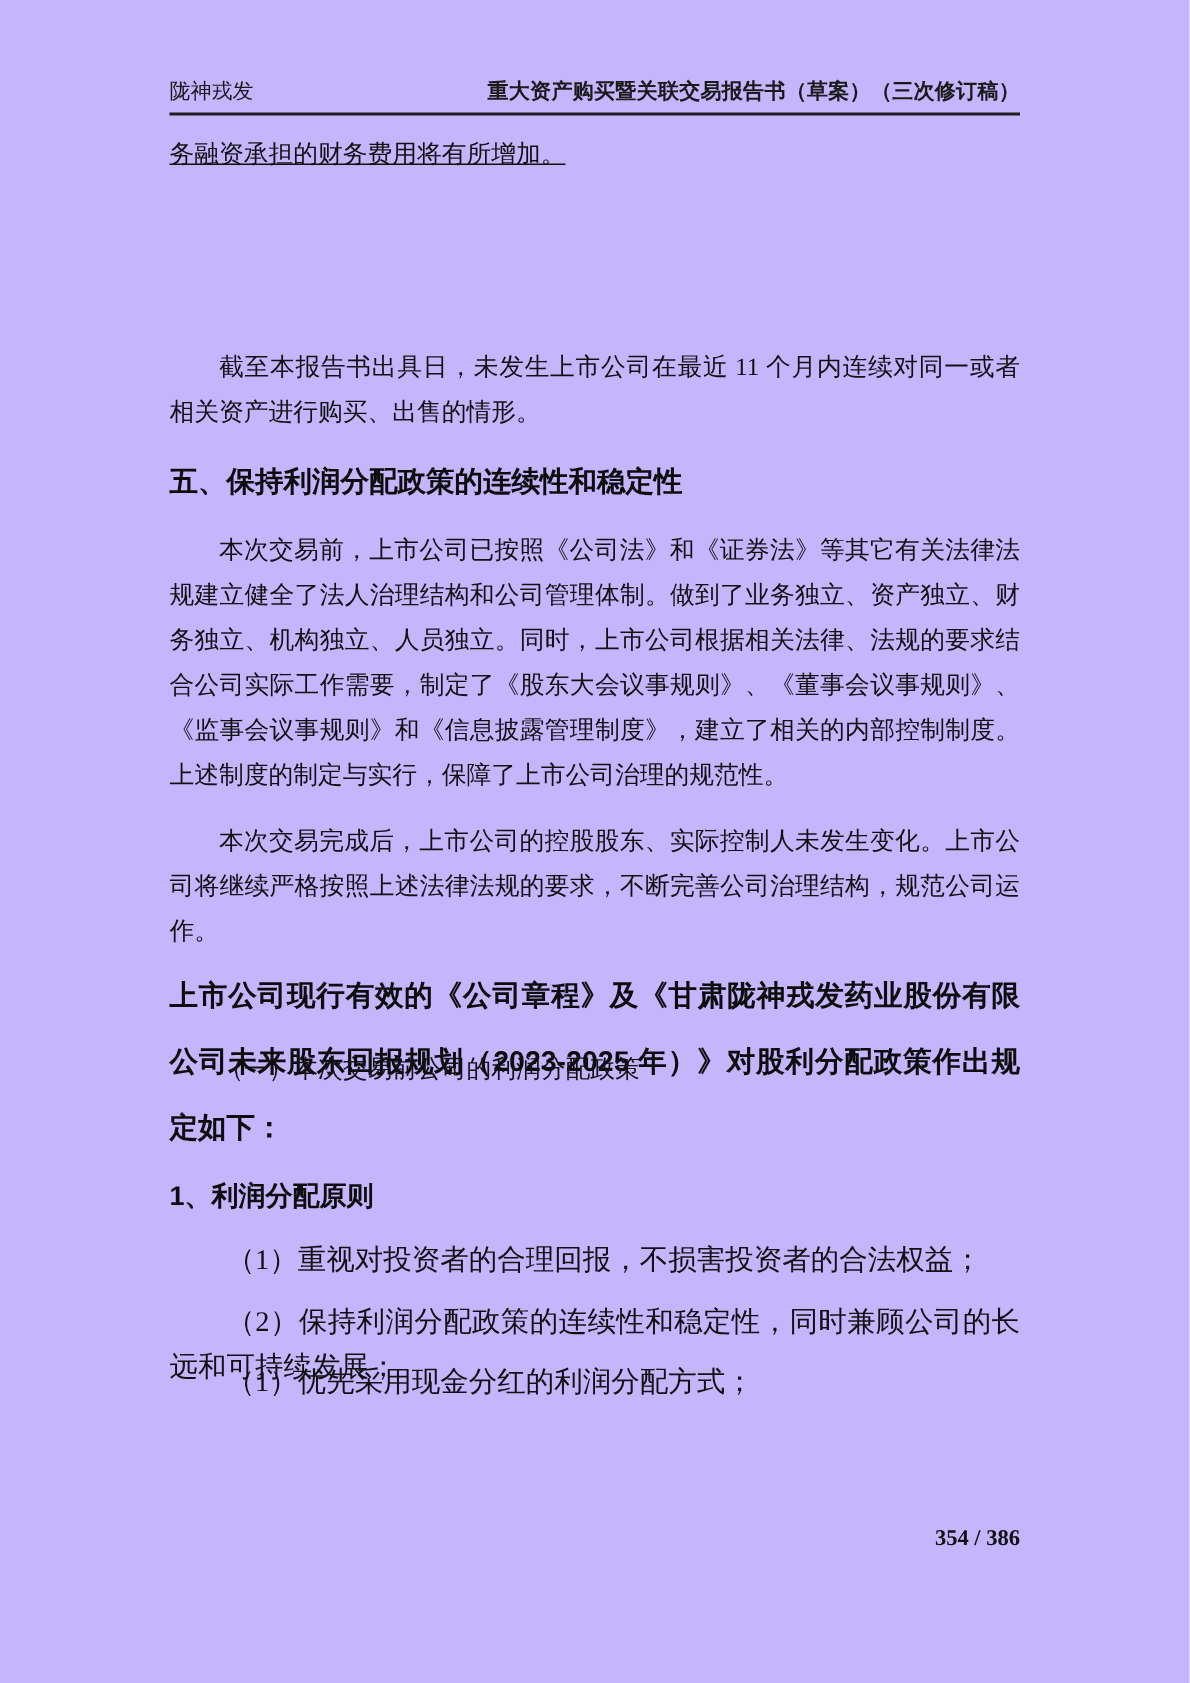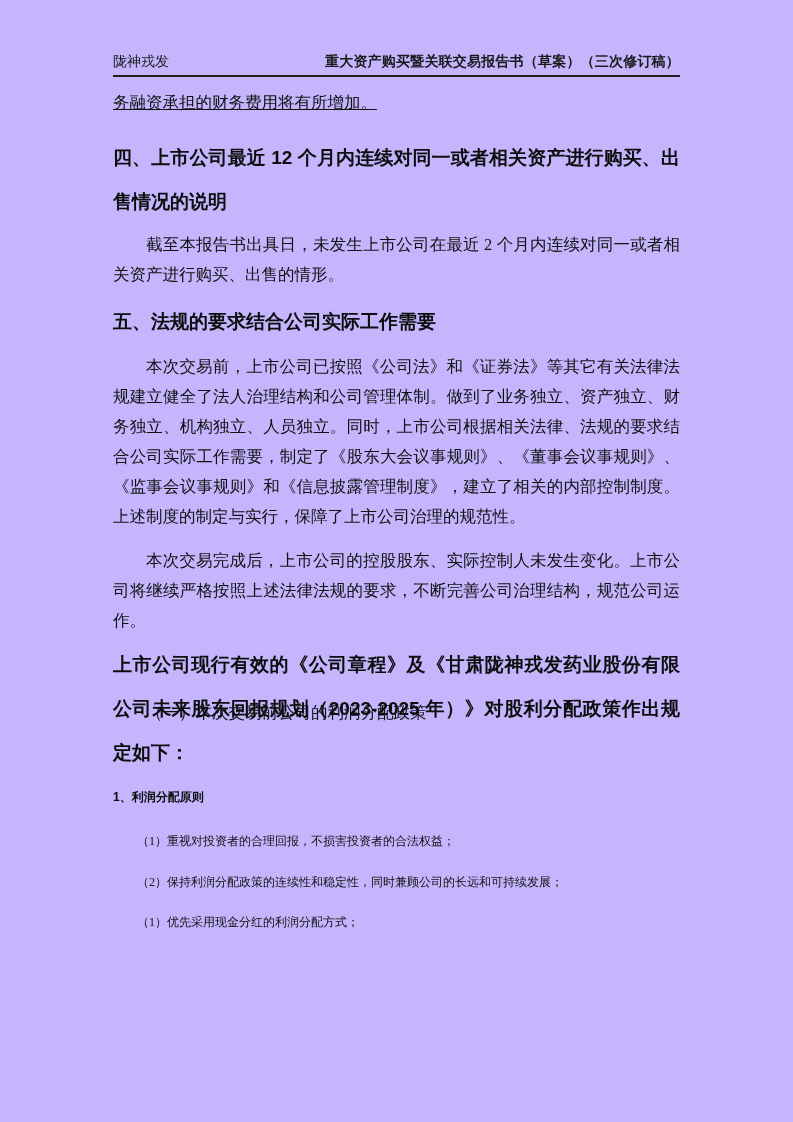--- a/index.html
+++ b/index.html
@@ -55,26 +55,26 @@
     font-family: "Liberation Sans", "DejaVu Sans", sans-serif;
     font-weight: bold;
     font-size: 19px;
     line-height: 44px;
     text-align: justify;
     color: #0d0d0d;
   }
   .h2 {
     font-family: "Liberation Sans", "DejaVu Sans", sans-serif;
     font-weight: bold;
-    font-size: 12px;
+    font-size: 18px;
     line-height: 30px;
     color: #0d0d0d;
   }
   .list-item {
-    font-size: 12px;
+    font-size: 19px;
     line-height: 30px;
     text-indent: 2em;
     text-align: justify;
   }
   
   .page-number {
     position: absolute;
     top: 1018px;
     left: 113px;
     width: 567px;
@@ -90,38 +90,38 @@
 <div class="page">
 
   <div class="page-header">
     <span>陇神戎发</span>
     <span class="hdr-right">重大资产购买暨关联交易报告书（草案）（三次修订稿）</span>
   </div>
   <div class="header-divider"></div>
 
   <div class="blk body-text no-indent" style="top:88px">务融资承担的财务费用将有所增加。</div>
 
-  <div class="blk h1" style="top:136px">四、上市公司最近 12 个月内连续对同一或者相关资产进行购买、出售情况的说明</div>
 
-  <div class="blk body-text" style="top:230px">截至本报告书出具日，未发生上市公司在最近 2 个月内连续对同一或者相关资产进行购买、出售的情形。</div>
+  <div class="blk body-text" style="top:230px">截至本报告书出具日，未发生上市公司在最近 11 个月内连续对同一或者相关资产进行购买、出售的情形。</div>
 
-  <div class="blk h1" style="top:300px">五、法规的要求结合公司实际工作需要</div>
+  <div class="blk h1" style="top:300px">五、保持利润分配政策的连续性和稳定性</div>
 
   <div class="blk body-text" style="top:546px">本次交易完成后，上市公司的控股股东、实际控制人未发生变化。上市公司将继续严格按照上述法律法规的要求，不断完善公司治理结构，规范公司运作。</div>
 
   <div class="blk body-text" style="top:352px">本次交易前，上市公司已按照《公司法》和《证券法》等其它有关法律法规建立健全了法人治理结构和公司管理体制。做到了业务独立、资产独立、财务独立、机构独立、人员独立。同时，上市公司根据相关法律、法规的要求结合公司实际工作需要，制定了《股东大会议事规则》、《董事会议事规则》、《监事会议事规则》和《信息披露管理制度》，建立了相关的内部控制制度。上述制度的制定与实行，保障了上市公司治理的规范性。</div>
 
   <div class="blk h1" style="top:643px">上市公司现行有效的《公司章程》及《甘肃陇神戎发药业股份有限公司未来股东回报规划（2023-2025 年）》对股利分配政策作出规定如下：</div>
 
   <div class="blk body-text" style="top:698px">（一）本次交易前公司的利润分配政策</div>
 
   <div class="blk h2" style="top:782px">1、利润分配原则</div>
 
   <div class="blk list-item" style="top:826px">（1）重视对投资者的合理回报，不损害投资者的合法权益；</div>
 
   <div class="blk list-item" style="top:867px">（2）保持利润分配政策的连续性和稳定性，同时兼顾公司的长远和可持续发展；</div>
 
   <div class="blk list-item" style="top:907px">（1）优先采用现金分红的利润分配方式；</div>
 
   <div class="blk list-item" style="top:977px"></div>
 
+  <div class="page-number">354 / 386</div>
 
 </div>
 
 </body></html>

